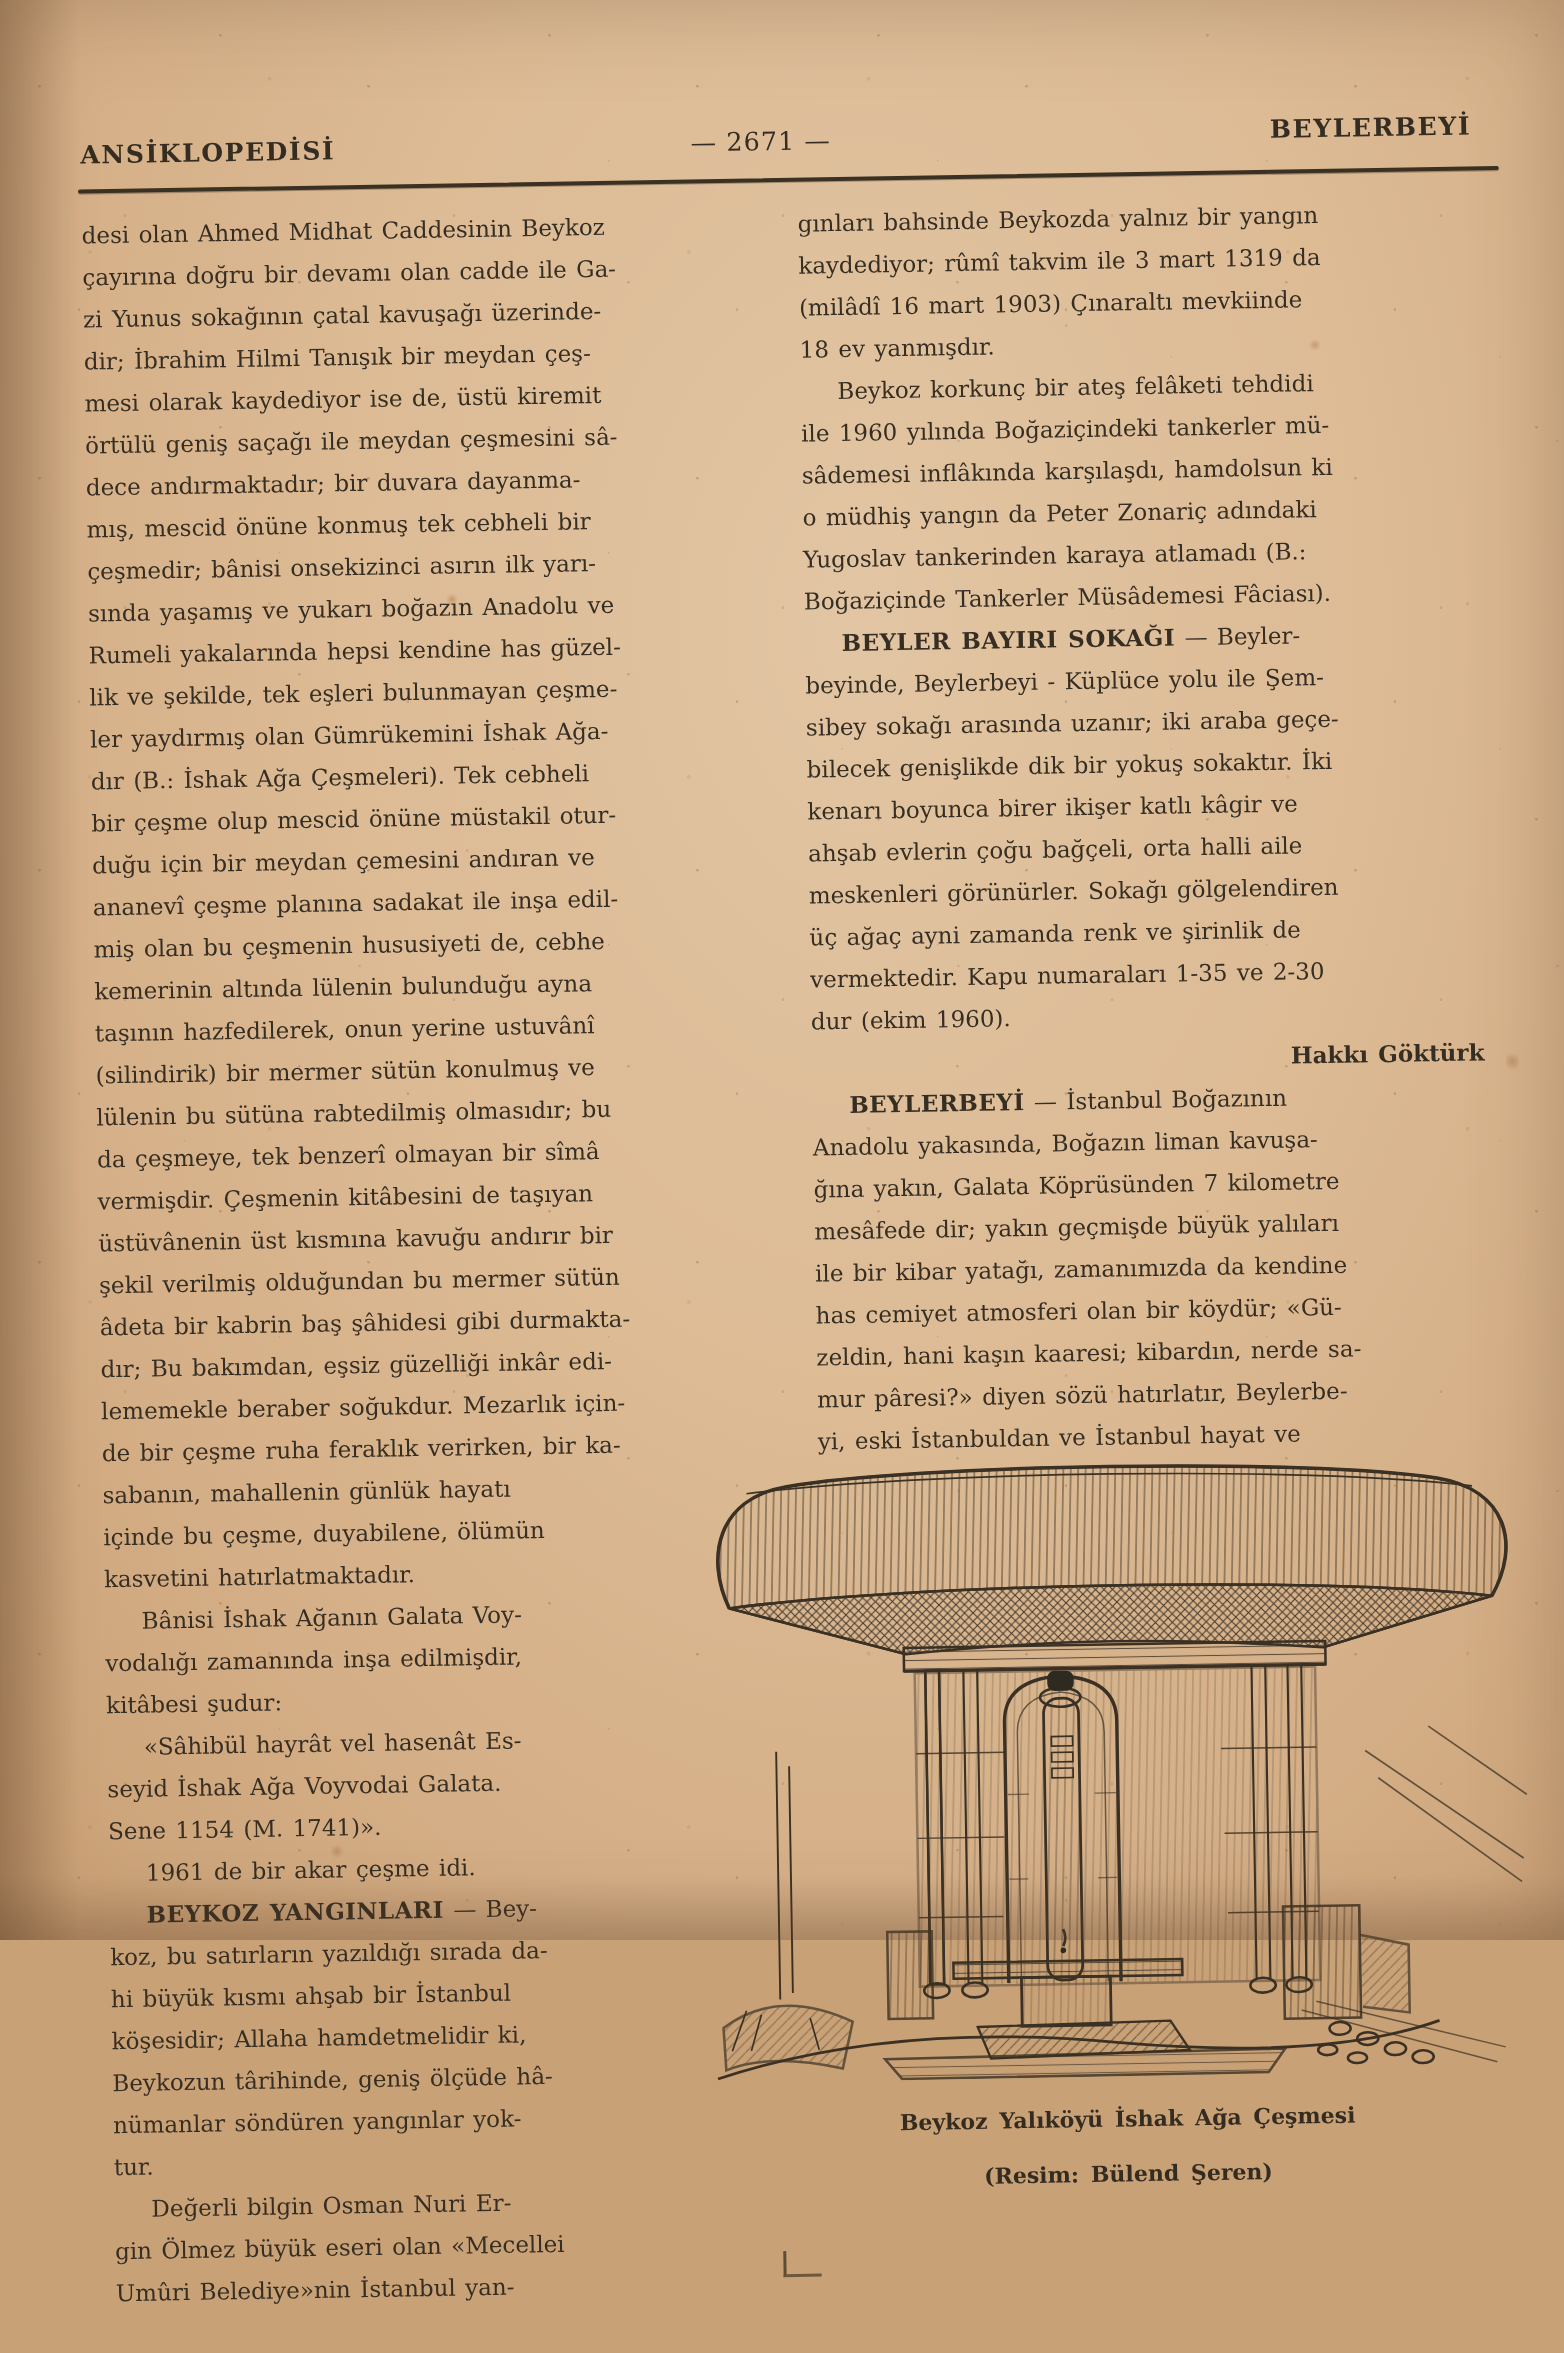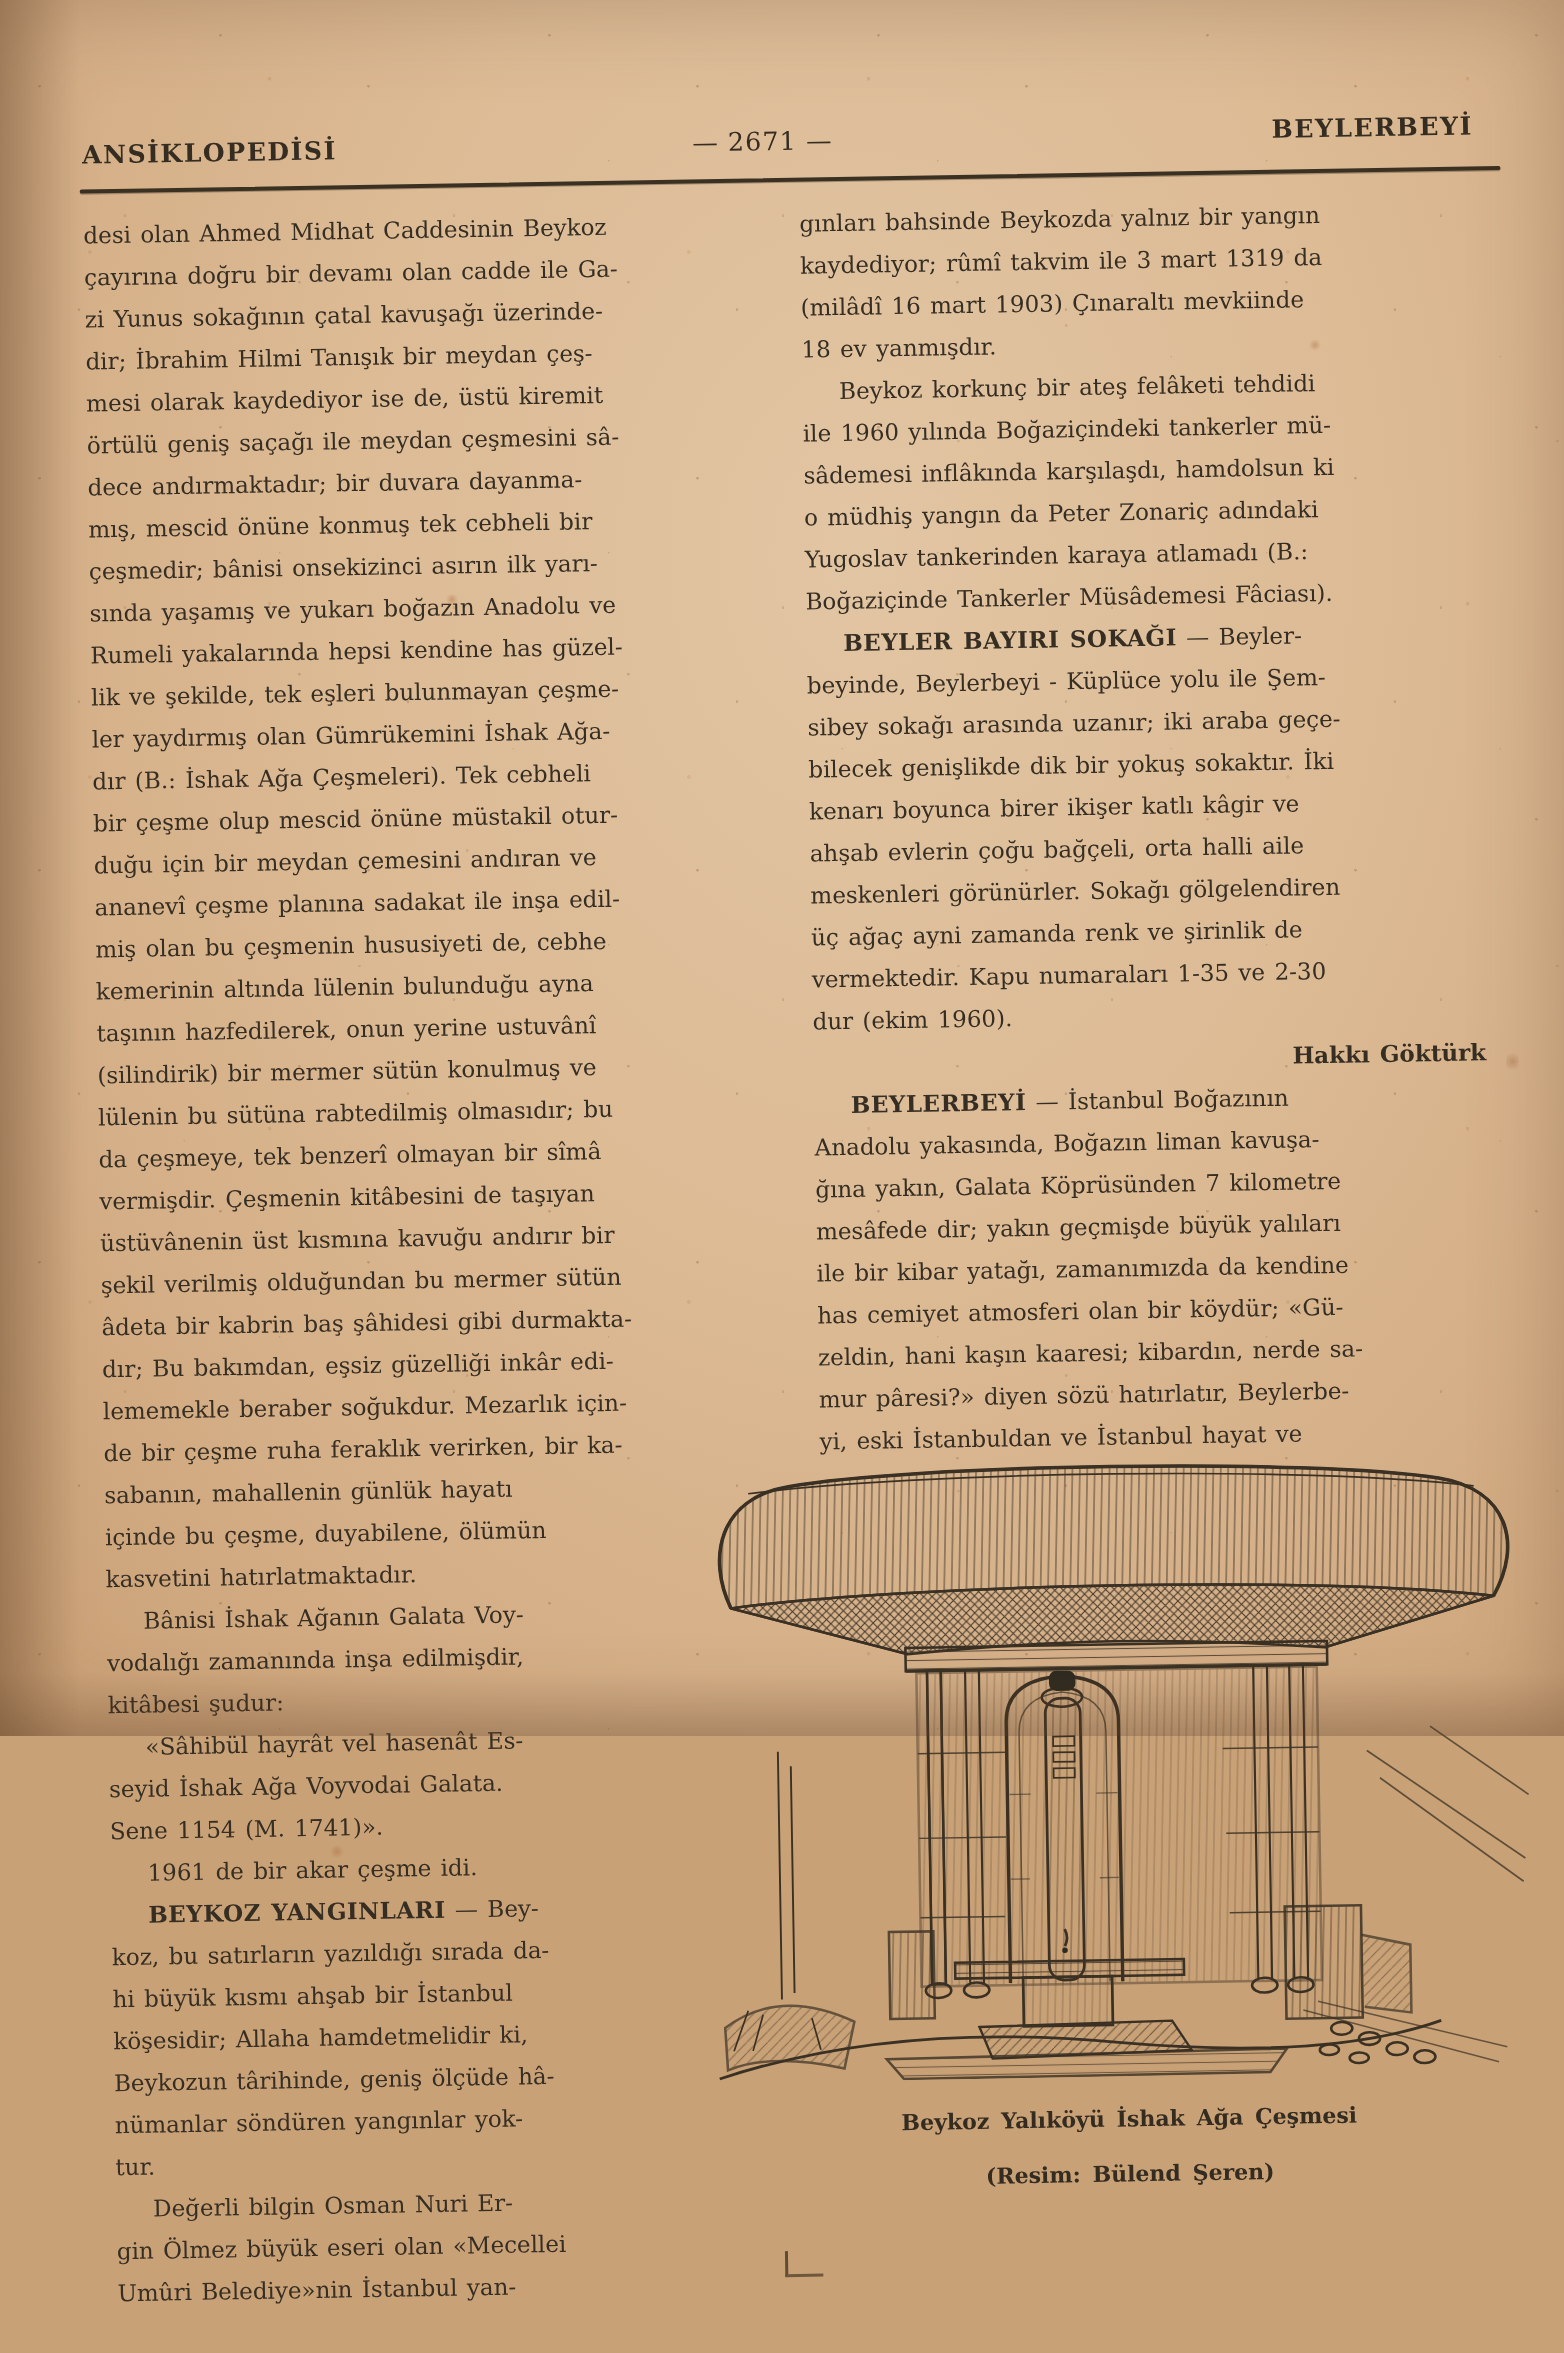--- a/index.html
+++ b/index.html
@@ -2,21 +2,21 @@
 <html style="font-size:8.5px"><head>
 <meta charset="utf-8">
 <style>
   html,body{margin:0;padding:0;}
   body{
     width:1565px;height:2354px;overflow:hidden;
     background:#c9a176;
     font-family:"DejaVu Serif","Liberation Serif",serif;
   }
   .page{
-    position:relative;width:1565px;height:1736px;
+    position:relative;width:1565px;height:1940px;
     background:radial-gradient(ellipse at 55% 32%, #e2c5a3 0%, #dcbb95 42%, #d4ae86 72%, #c99f74 100%);
     color:#352d22;
   }
   .speckles,.speckles2{position:absolute;inset:0;pointer-events:none;}
   .speckles{
     background-image:
       radial-gradient(circle at 12% 22%, rgba(140,85,45,.30) 0 1.1px, transparent 1.6px),
       radial-gradient(circle at 67% 9%,  rgba(120,70,35,.25) 0 1.1px, transparent 1.6px),
       radial-gradient(circle at 38% 55%, rgba(150,90,40,.22) 0 1.1px, transparent 1.6px),
       radial-gradient(circle at 85% 41%, rgba(140,80,40,.25) 0 0.5px, transparent 1.1px),

